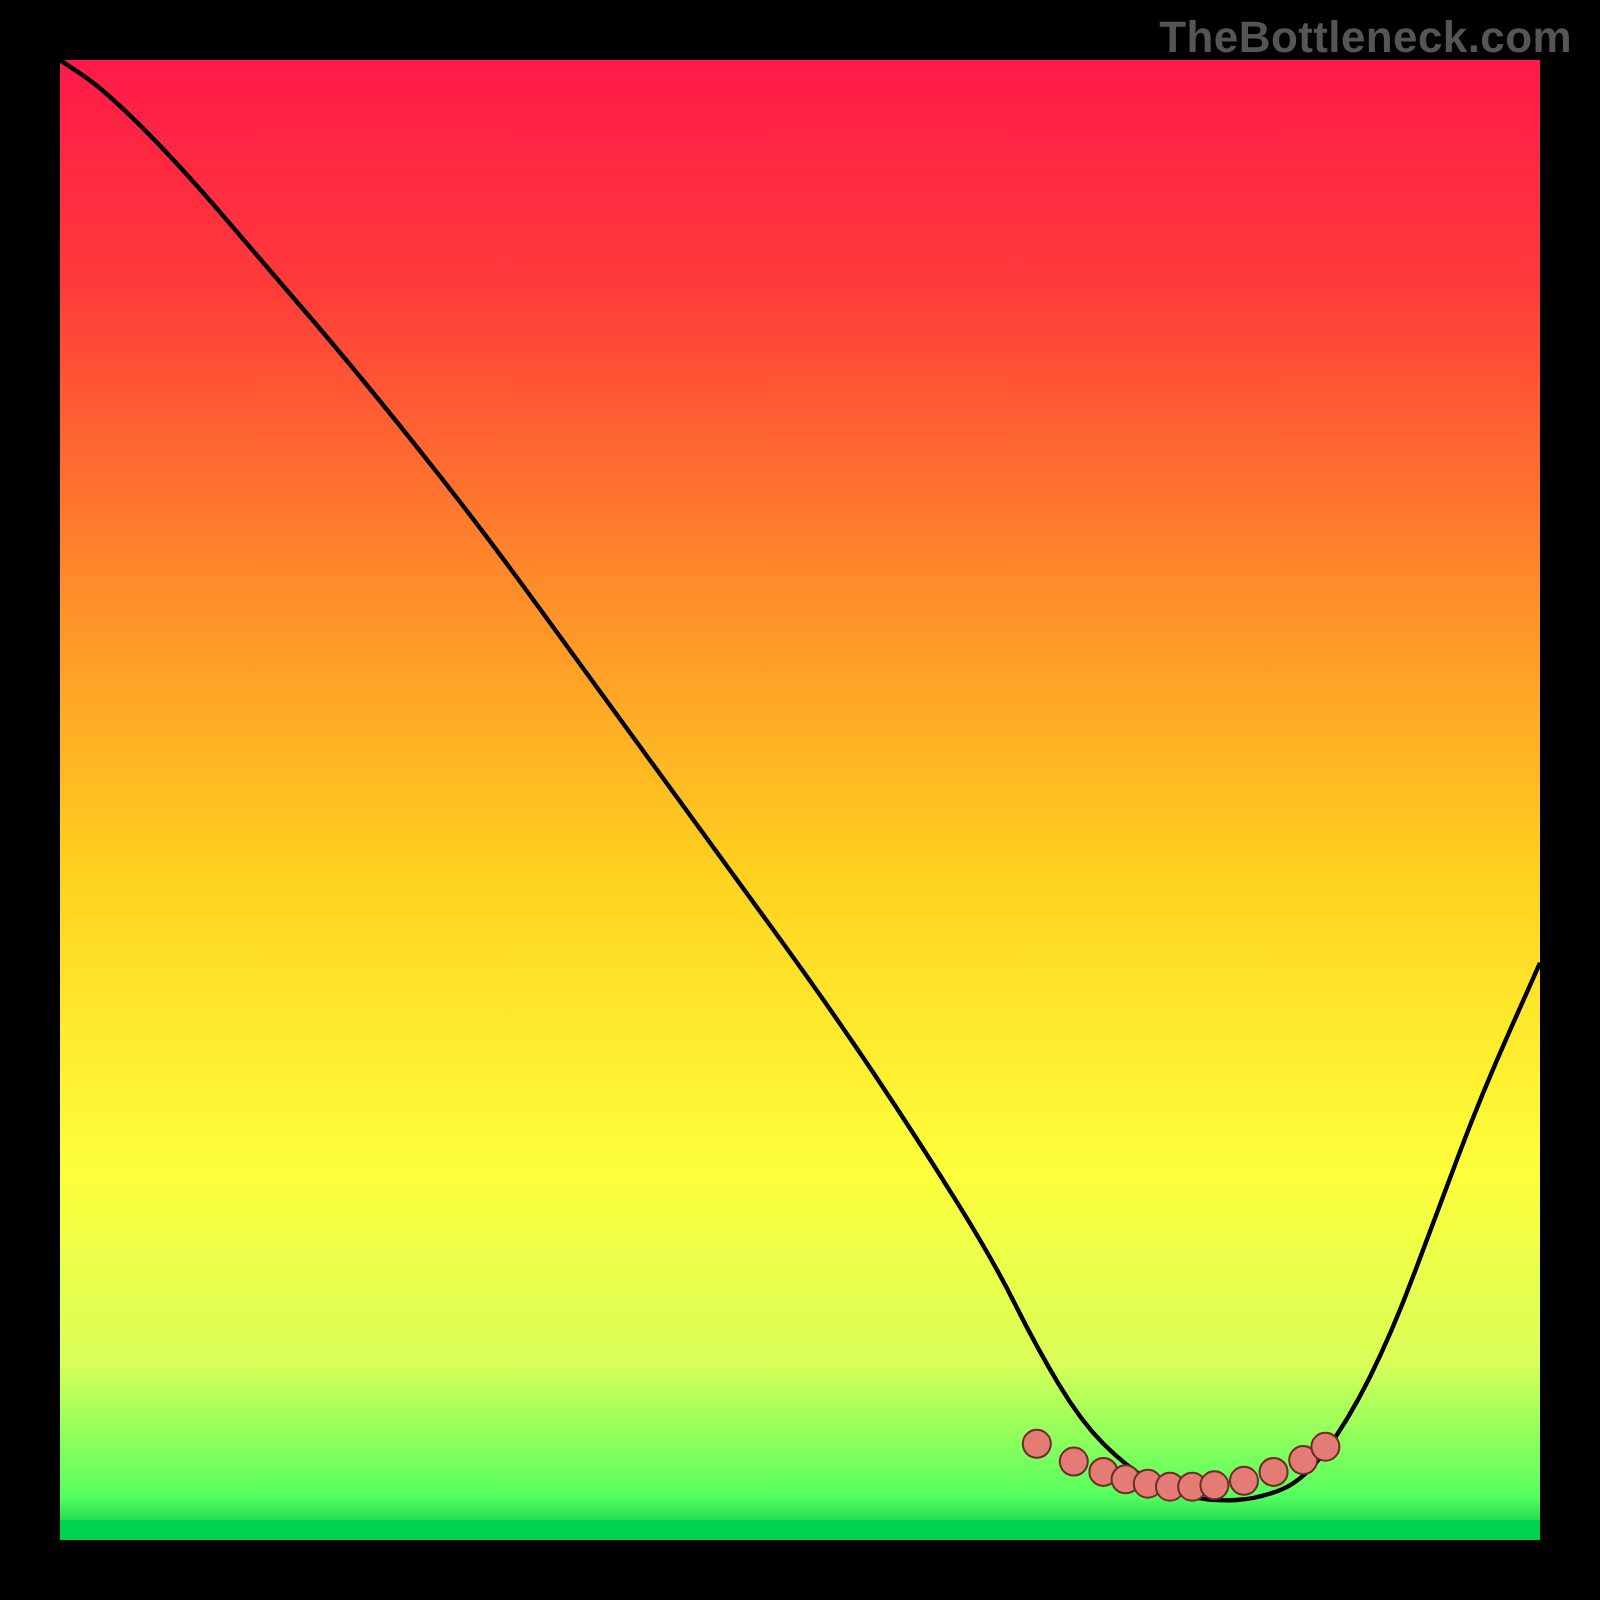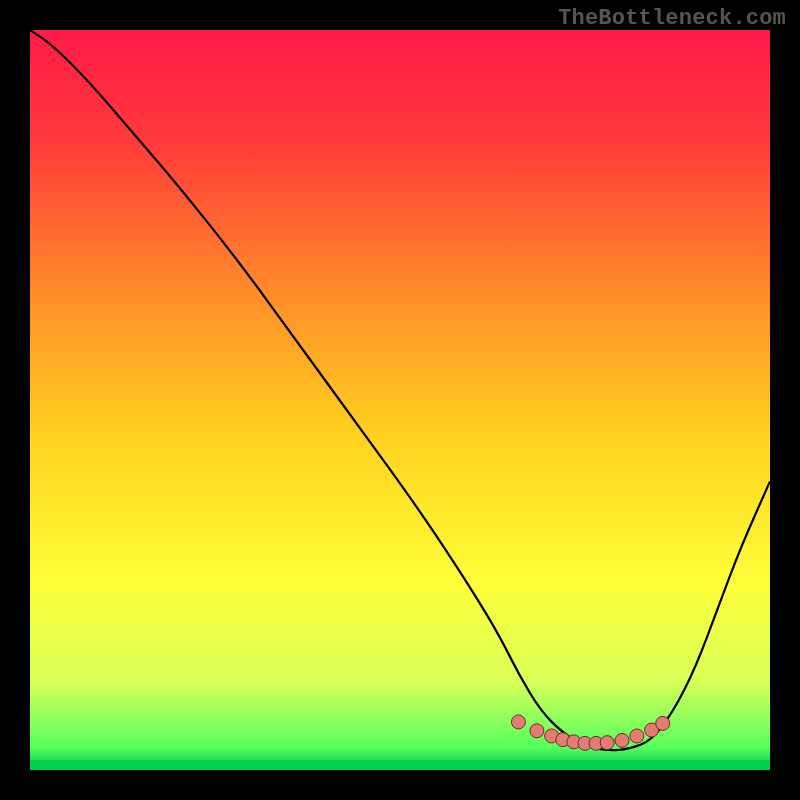--- a/index.html
+++ b/index.html
@@ -9,21 +9,20 @@
     height: 800px;
     background: #000;
     overflow: hidden;
     font-family: Arial, Helvetica, sans-serif;
   }
   .stage {
     position: relative;
     width: 800px;
     height: 800px;
     background: #000;
-    font-family: Liberation Mono, monospace;
   }
   .plot {
     position: absolute;
     left: 30px;
     top: 30px;
     width: 740px;
     height: 740px;
   }
   .watermark {
     position: absolute;

